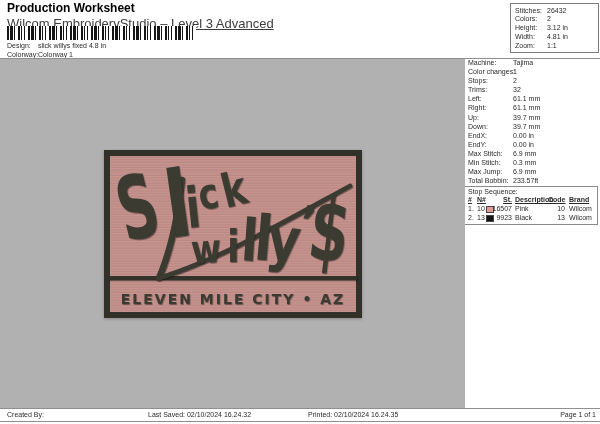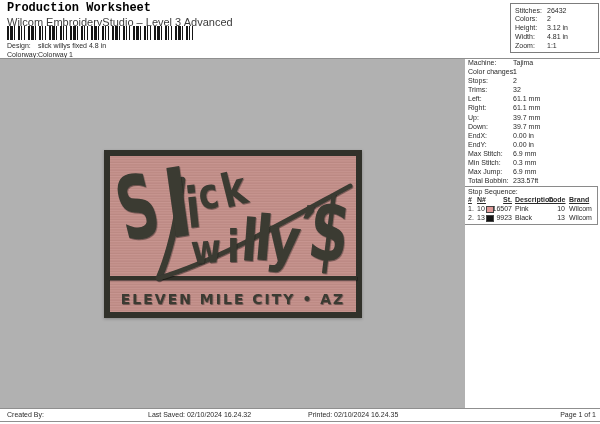--- a/index.html
+++ b/index.html
@@ -1,21 +1,21 @@
 <!DOCTYPE html>
 <html><head>
 <meta charset="utf-8">
 <style>
   html,body{margin:0;padding:0;background:#fff;}
   #page{position:relative;width:600px;height:424px;background:#fff;overflow:hidden;
         font-family:"Liberation Sans","DejaVu Sans",sans-serif;color:#222;}
   .abs{position:absolute;}
   
-  .title{left:7px;top:1px;font-size:12px;font-weight:bold;color:#000;font-family:Liberation Mono, monospace;}
-  .subtitle{left:7px;top:16px;font-size:11px;color:#3c3c3c;}
+  .title{left:7px;top:1px;font-size:12px;font-weight:bold;color:#000;}
+  .subtitle{left:7px;top:16px;font-size:13px;color:#3c3c3c;text-decoration:underline;}
   .barcode{left:7px;top:26px;width:189px;height:14px;
     background:repeating-linear-gradient(90deg,
       #151515 0 2px,#fff 2px 3px,#151515 3px 6px,#fff 6px 7px,
       #151515 7px 8px,#fff 8px 11px,#151515 11px 13px,#fff 13px 14px,
       #151515 14px 15px,#fff 15px 17px,#151515 17px 18px,#fff 18px 21px);}
   .kv{font-size:7px;color:#2a2a2a;}
   .design-row{top:41.5px;} .colorway-row{top:50.5px;}
   .kv .lab{position:absolute;left:7px;white-space:nowrap;}
   .kv .val{position:absolute;left:38px;white-space:nowrap;}
   

